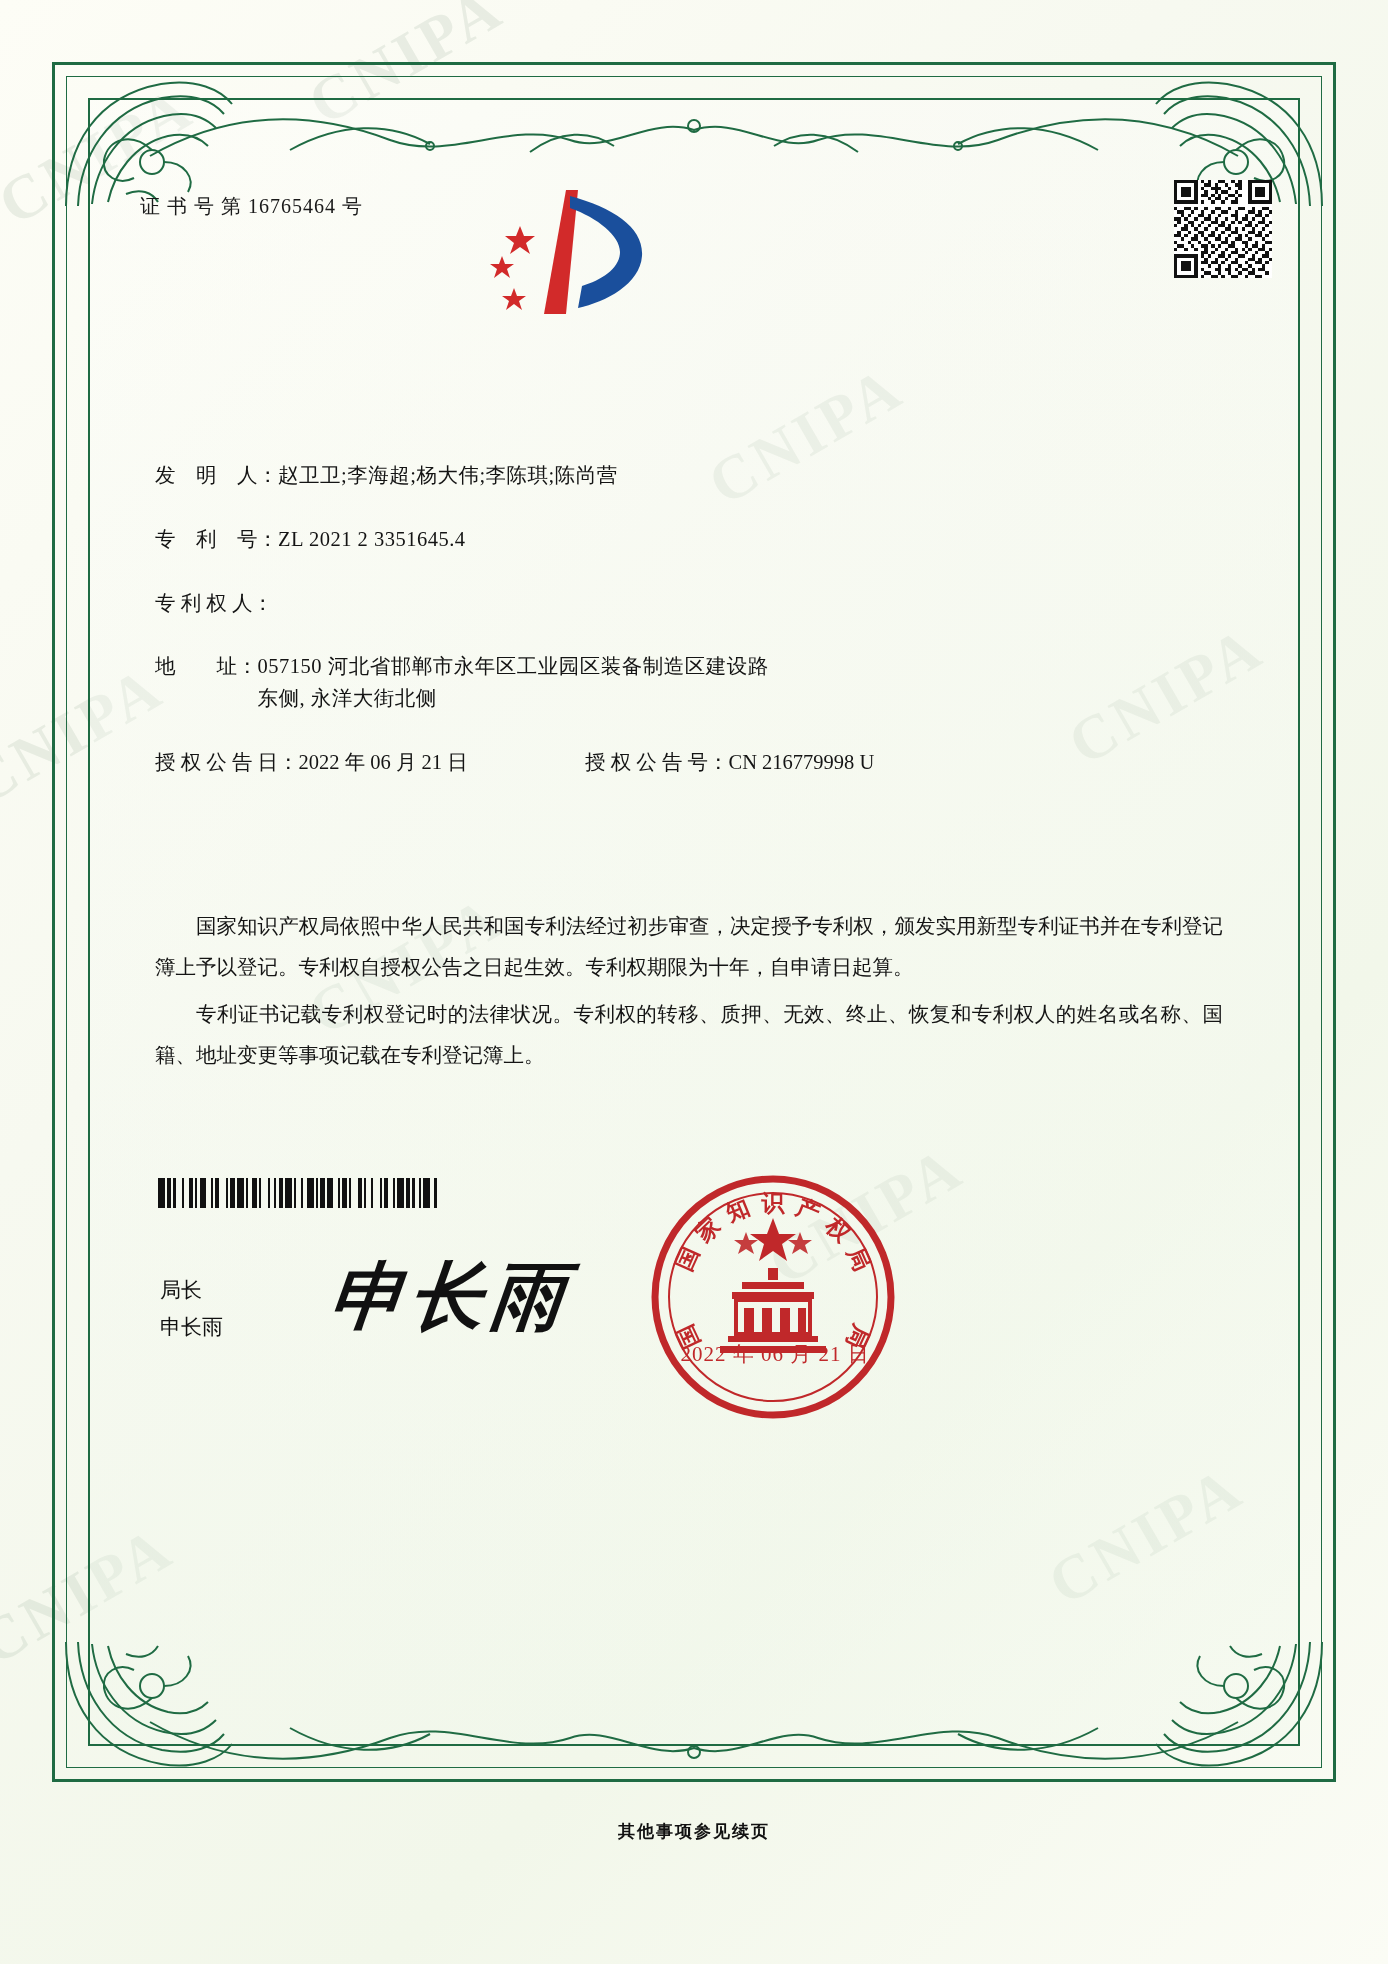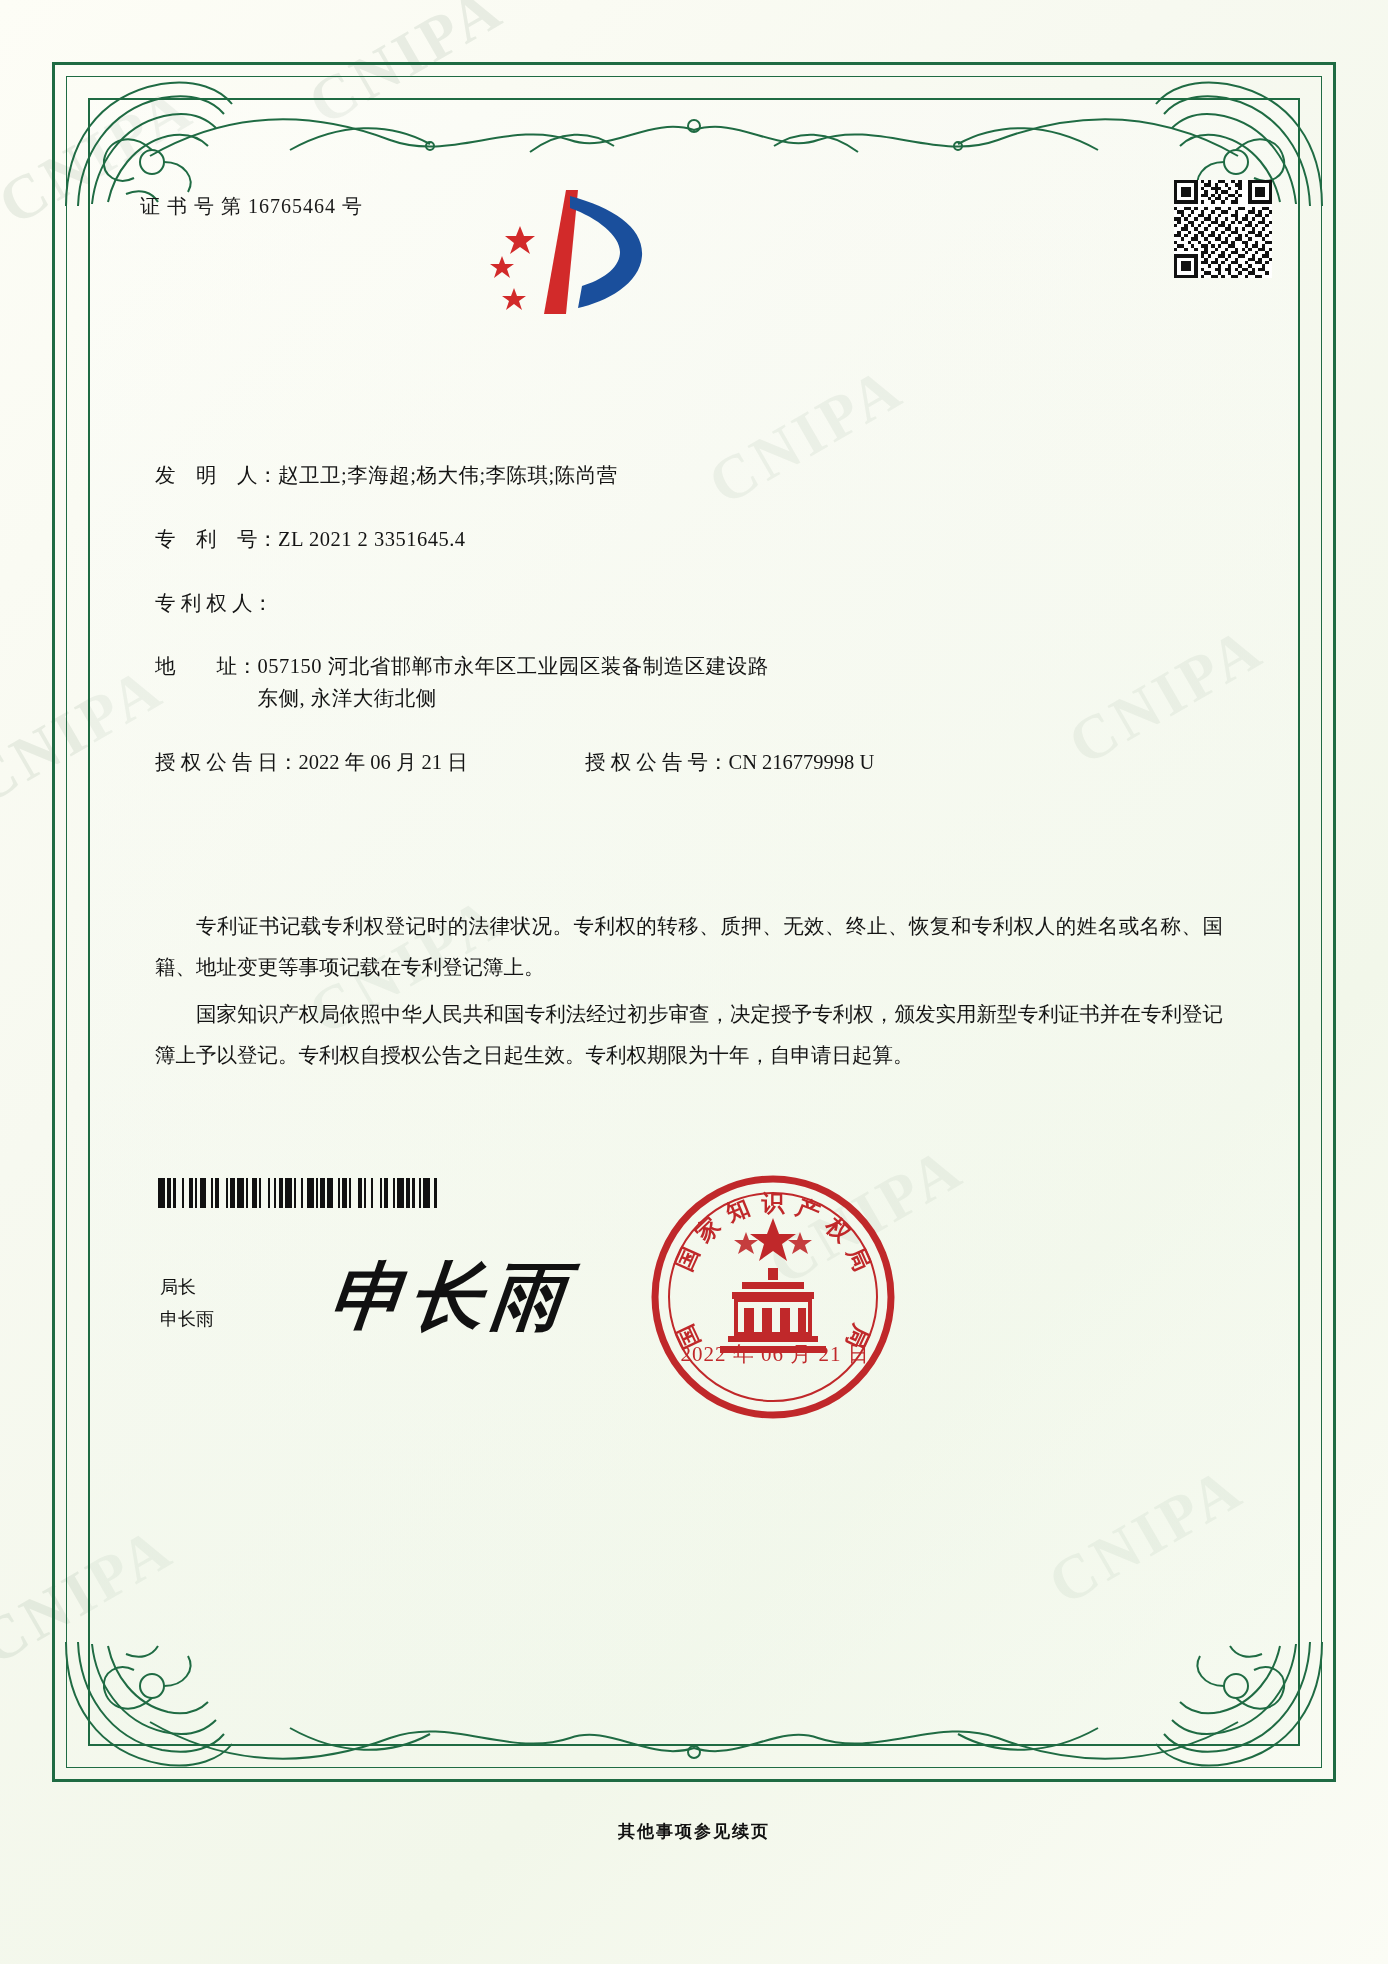--- a/index.html
+++ b/index.html
@@ -183,21 +183,21 @@
     width: 292px; height: 30px;
     display: flex;
     align-items: stretch;
   }
   .barcode i { display:block; background:#111; }
 
   
   .sig-label {
     position: absolute;
     left: 160px; top: 1272px;
-    font-size: 18px;
+    font-size: 21px;
     line-height: 1.75;
     color: #111;
   }
   .sig-script {
     position: absolute;
     left: 330px; top: 1248px;
     font-size: 74px;
     font-family: "Liberation Serif", "DejaVu Serif", serif;
     font-style: italic;
     font-weight: bold;
@@ -612,22 +612,22 @@
         <span>2022 年 06 月 21 日</span>
       </span>
       <span class="split-right">
         <span class="f-label">授 权 公 告 号：</span>
         <span>CN 216779998 U</span>
       </span>
     </div>
   </div>
 
   <div class="paras">
+    <p>国家知识产权局依照中华人民共和国专利法经过初步审查，决定授予专利权，颁发实用新型专利证书并在专利登记簿上予以登记。专利权自授权公告之日起生效。专利权期限为十年，自申请日起算。</p>
     <p>专利证书记载专利权登记时的法律状况。专利权的转移、质押、无效、终止、恢复和专利权人的姓名或名称、国籍、地址变更等事项记载在专利登记簿上。</p>
-    <p>国家知识产权局依照中华人民共和国专利法经过初步审查，决定授予专利权，颁发实用新型专利证书并在专利登记簿上予以登记。专利权自授权公告之日起生效。专利权期限为十年，自申请日起算。</p>
   </div>
 
   <div class="barcode" id="barcode">
       <i style="width:6.6000000000000005px;background:#111"></i>
       <i style="width:2.2px;background:transparent"></i>
       <i style="width:4.4px;background:#111"></i>
       <i style="width:2.2px;background:transparent"></i>
       <i style="width:2.2px;background:#111"></i>
       <i style="width:6.6000000000000005px;background:transparent"></i>
       <i style="width:2.2px;background:#111"></i>

